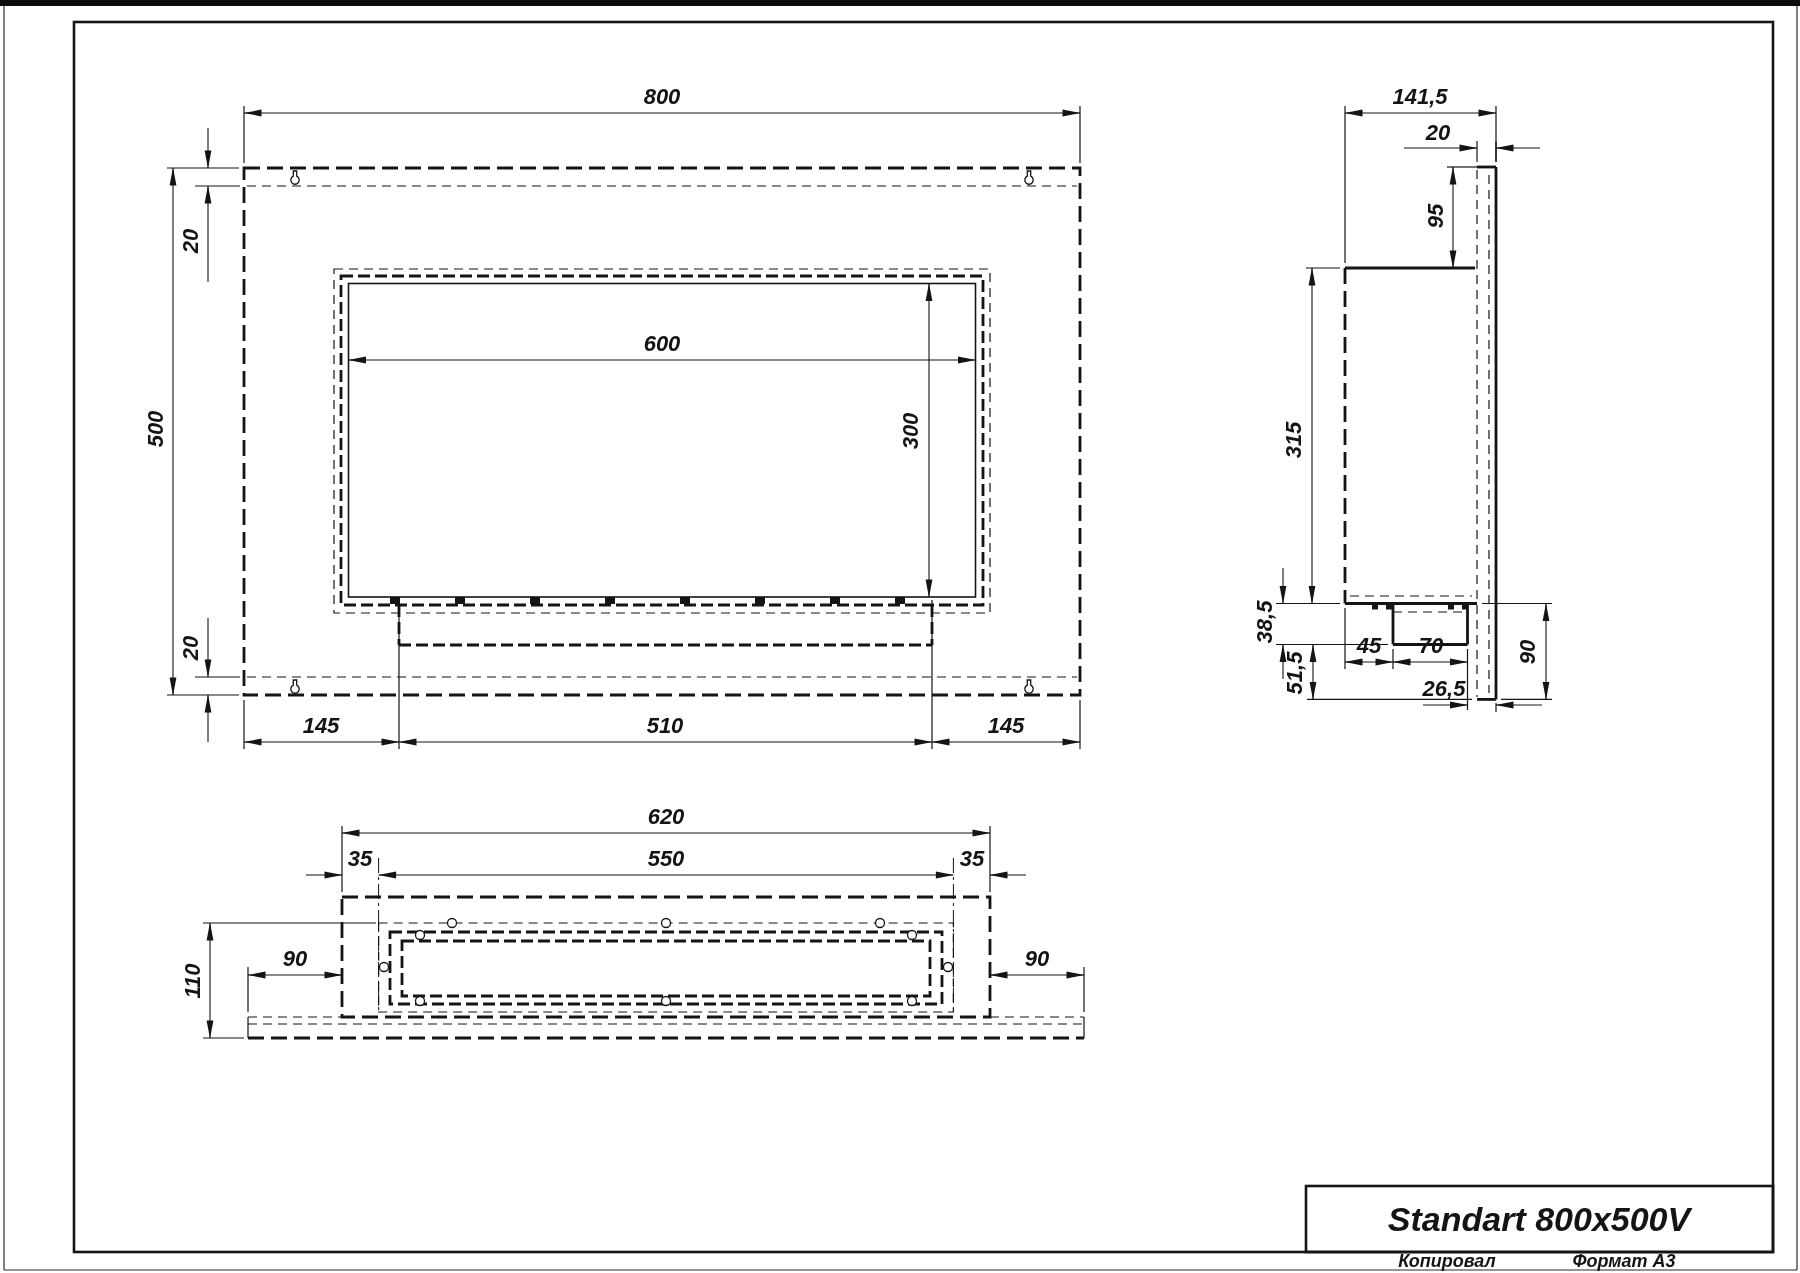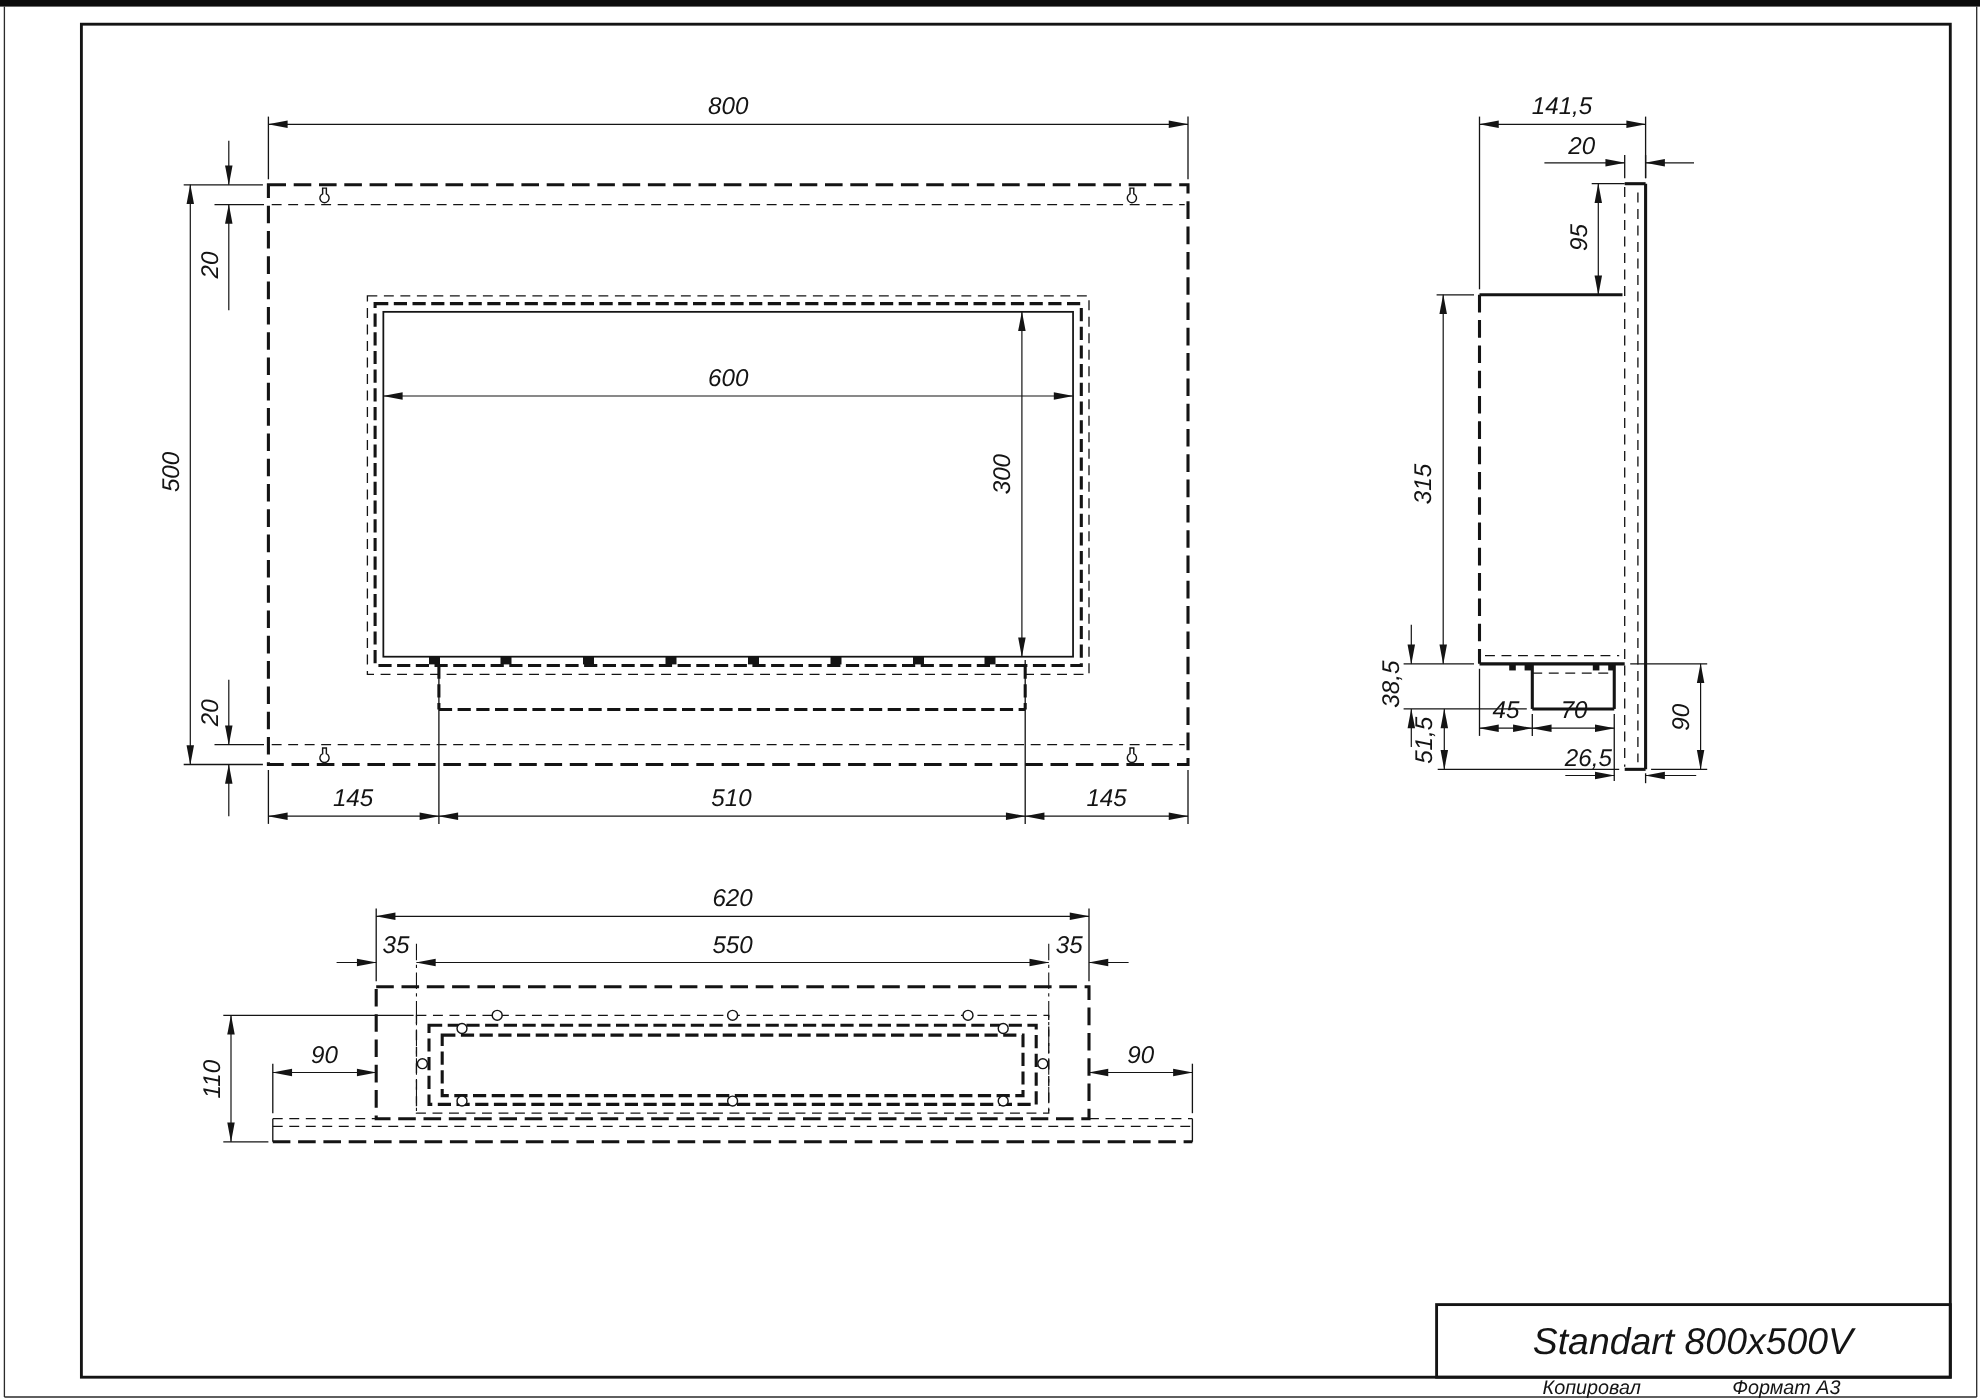--- a/index.html
+++ b/index.html
@@ -1,16 +1,16 @@
 <!DOCTYPE html>
 <html><head>
 <meta charset="utf-8">
 <style>
   html,body{margin:0;padding:0;background:#e8e8e8;}
-  .sheet{position:relative;width:1800px;height:1273px;background:#ffffff;overflow:hidden;}
+  .sheet{position:relative;width:1800px;height:1273px;background:#ffffff;overflow:hidden;font-weight:bold;}
   svg{display:block;}
   .boldln{stroke:#141414;stroke-width:2.8;fill:none;}
   .bdash{stroke:#141414;stroke-width:2.8;fill:none;stroke-dasharray:16,7;}
   .odash{stroke:#141414;stroke-width:2.8;fill:none;stroke-dasharray:12,5;}
   .thin{stroke:#141414;stroke-width:1.2;fill:none;}
   .tdash{stroke:#141414;stroke-width:1.2;fill:none;stroke-dasharray:9,6;}
   .dadot{stroke:#141414;stroke-width:1;fill:none;stroke-dasharray:15,4,3,4;}
   .dim{stroke:#141414;stroke-width:1.1;fill:none;}
   text{font-family:"Liberation Sans","DejaVu Sans",sans-serif;font-style:italic;fill:#141414;}
   .dimtxt{font-size:22px;text-anchor:middle;}

